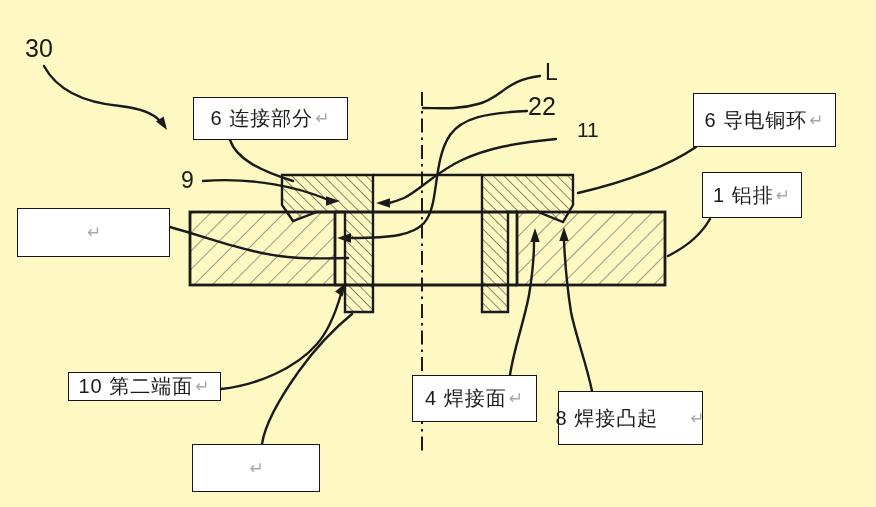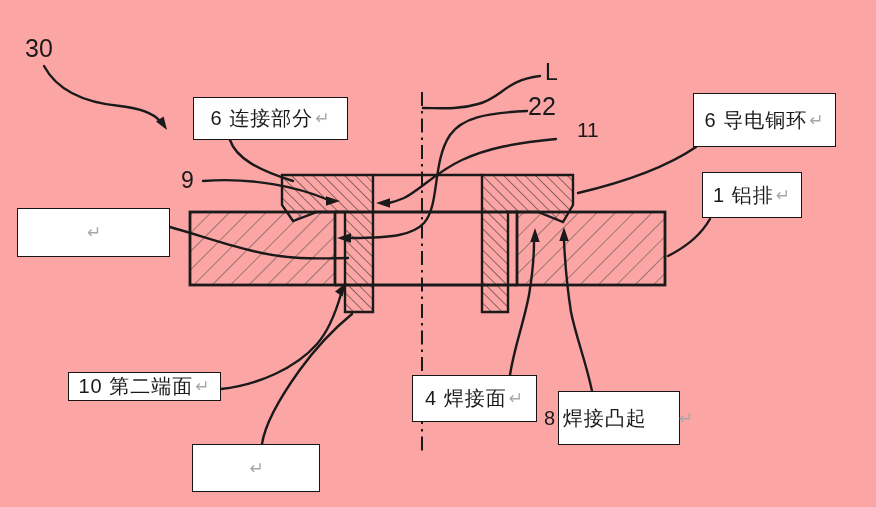--- a/index.html
+++ b/index.html
@@ -1,17 +1,17 @@
 <!DOCTYPE html>
 <html><head>
 <meta charset="utf-8">
 <style>
   html,body{margin:0;padding:0;background:#fff;}
   #stage{
-    position:relative;width:876px;height:507px;background:#fca5a5;overflow:hidden;
+    position:relative;width:876px;height:507px;background:#fef9c3;overflow:hidden;
     font-family:"Liberation Sans","DejaVu Sans",sans-serif;
   }
   #drawing{position:absolute;left:0;top:0;}
   .boxlabel{
     position:absolute;display:flex;align-items:center;justify-content:center;
     border:1.6px solid #151515;background:#fff;color:#1a1a1a;
     font-size:20px;letter-spacing:1px;white-space:nowrap;box-sizing:border-box;text-align:center;
   }
   .boxlabel .mark{color:#a8a8a8;font-size:17px;margin-left:2px;}
   .plainlabel{
@@ -94,21 +94,21 @@
       <span class="mark">↵</span>
   </div>
   <div class="boxlabel" style="left:68px;top:372px;width:153px;height:29px;">
     <span>10 第二端面</span>
       <span class="mark">↵</span>
   </div>
   <div class="boxlabel" style="left:412px;top:375px;width:125px;height:47px;">
     <span>4 焊接面</span>
       <span class="mark">↵</span>
   </div>
-  <div class="boxlabel" style="left:558px;top:391px;width:122px;height:54px;gap:30px;">
+  <div class="boxlabel" style="left:558px;top:391px;width:145px;height:54px;gap:30px;">
     <span>8 焊接凸起</span>
       <span class="mark">↵</span>
   </div>
   <div class="boxlabel" style="left:192px;top:444px;width:128px;height:48px;">
       <span class="mark">↵</span>
   </div>
 
 </div>
 
 </body></html>

